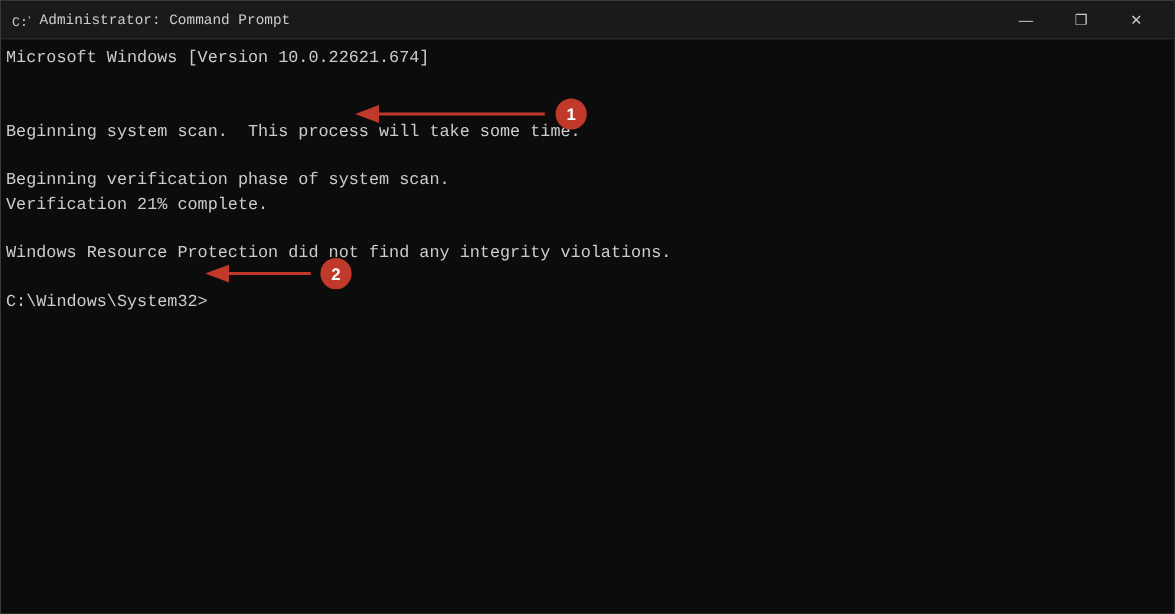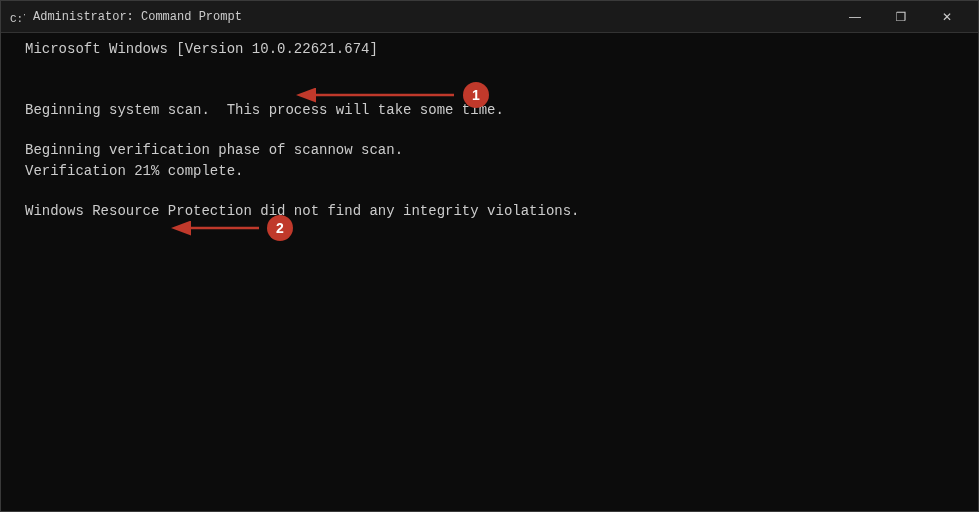--- a/index.html
+++ b/index.html
@@ -60,21 +60,21 @@
       font-size: 12px;
       cursor: pointer;
       border: none;
       background: transparent;
       font-family: 'Segoe UI', Arial, sans-serif;
     }
 
     .console-body {
       flex: 1;
       background: #0c0c0c;
-      padding: 6px 24px;
+      padding: 6px 4px;
       color: #cccccc;
       font-size: 14px;
       line-height: 1.4;
       position: relative;
       overflow: hidden;
     }
 
     .console-line {
       white-space: pre;
       font-family: 'Courier New', Courier, monospace;
@@ -119,25 +119,26 @@
   </div>
 
   <div class="console-body">
     <div>
 
     <div class="console-line">Microsoft Windows [Version 10.0.22621.674]</div>
         <div class="console-line empty">&nbsp;</div>
         <div class="console-line empty">&nbsp;</div>
         <div class="console-line">Beginning system scan.  This process will take some time.</div>
         <div class="console-line empty">&nbsp;</div>
-        <div class="console-line">Beginning verification phase of scannow scan.</div>
+        <div class="console-line">Beginning verification phase of system scan.</div>
         <div class="console-line">Verification 21% complete.</div>
         <div class="console-line empty">&nbsp;</div>
         <div class="console-line">Windows Resource Protection did not find any integrity violations.</div>
         <div class="console-line empty">&nbsp;</div>
+        <div class="console-line">C:\Windows\System32&gt;</div>
       </div>
 
     <svg class="overlay-svg">
 
       <line x1="453" y1="62" x2="300" y2="62" stroke="#c0392b" stroke-width="2.5" marker-end="url(#arrowhead-red)"></line>
       <circle cx="475" cy="62" r="13" fill="#c0392b"></circle>
       <text x="475" y="67" text-anchor="middle" font-family="Arial" font-size="14" font-weight="bold" fill="white">1</text>
 
       <line x1="258" y1="195" x2="175" y2="195" stroke="#c0392b" stroke-width="2.5" marker-end="url(#arrowhead-red)"></line>
       <circle cx="279" cy="195" r="13" fill="#c0392b"></circle>

